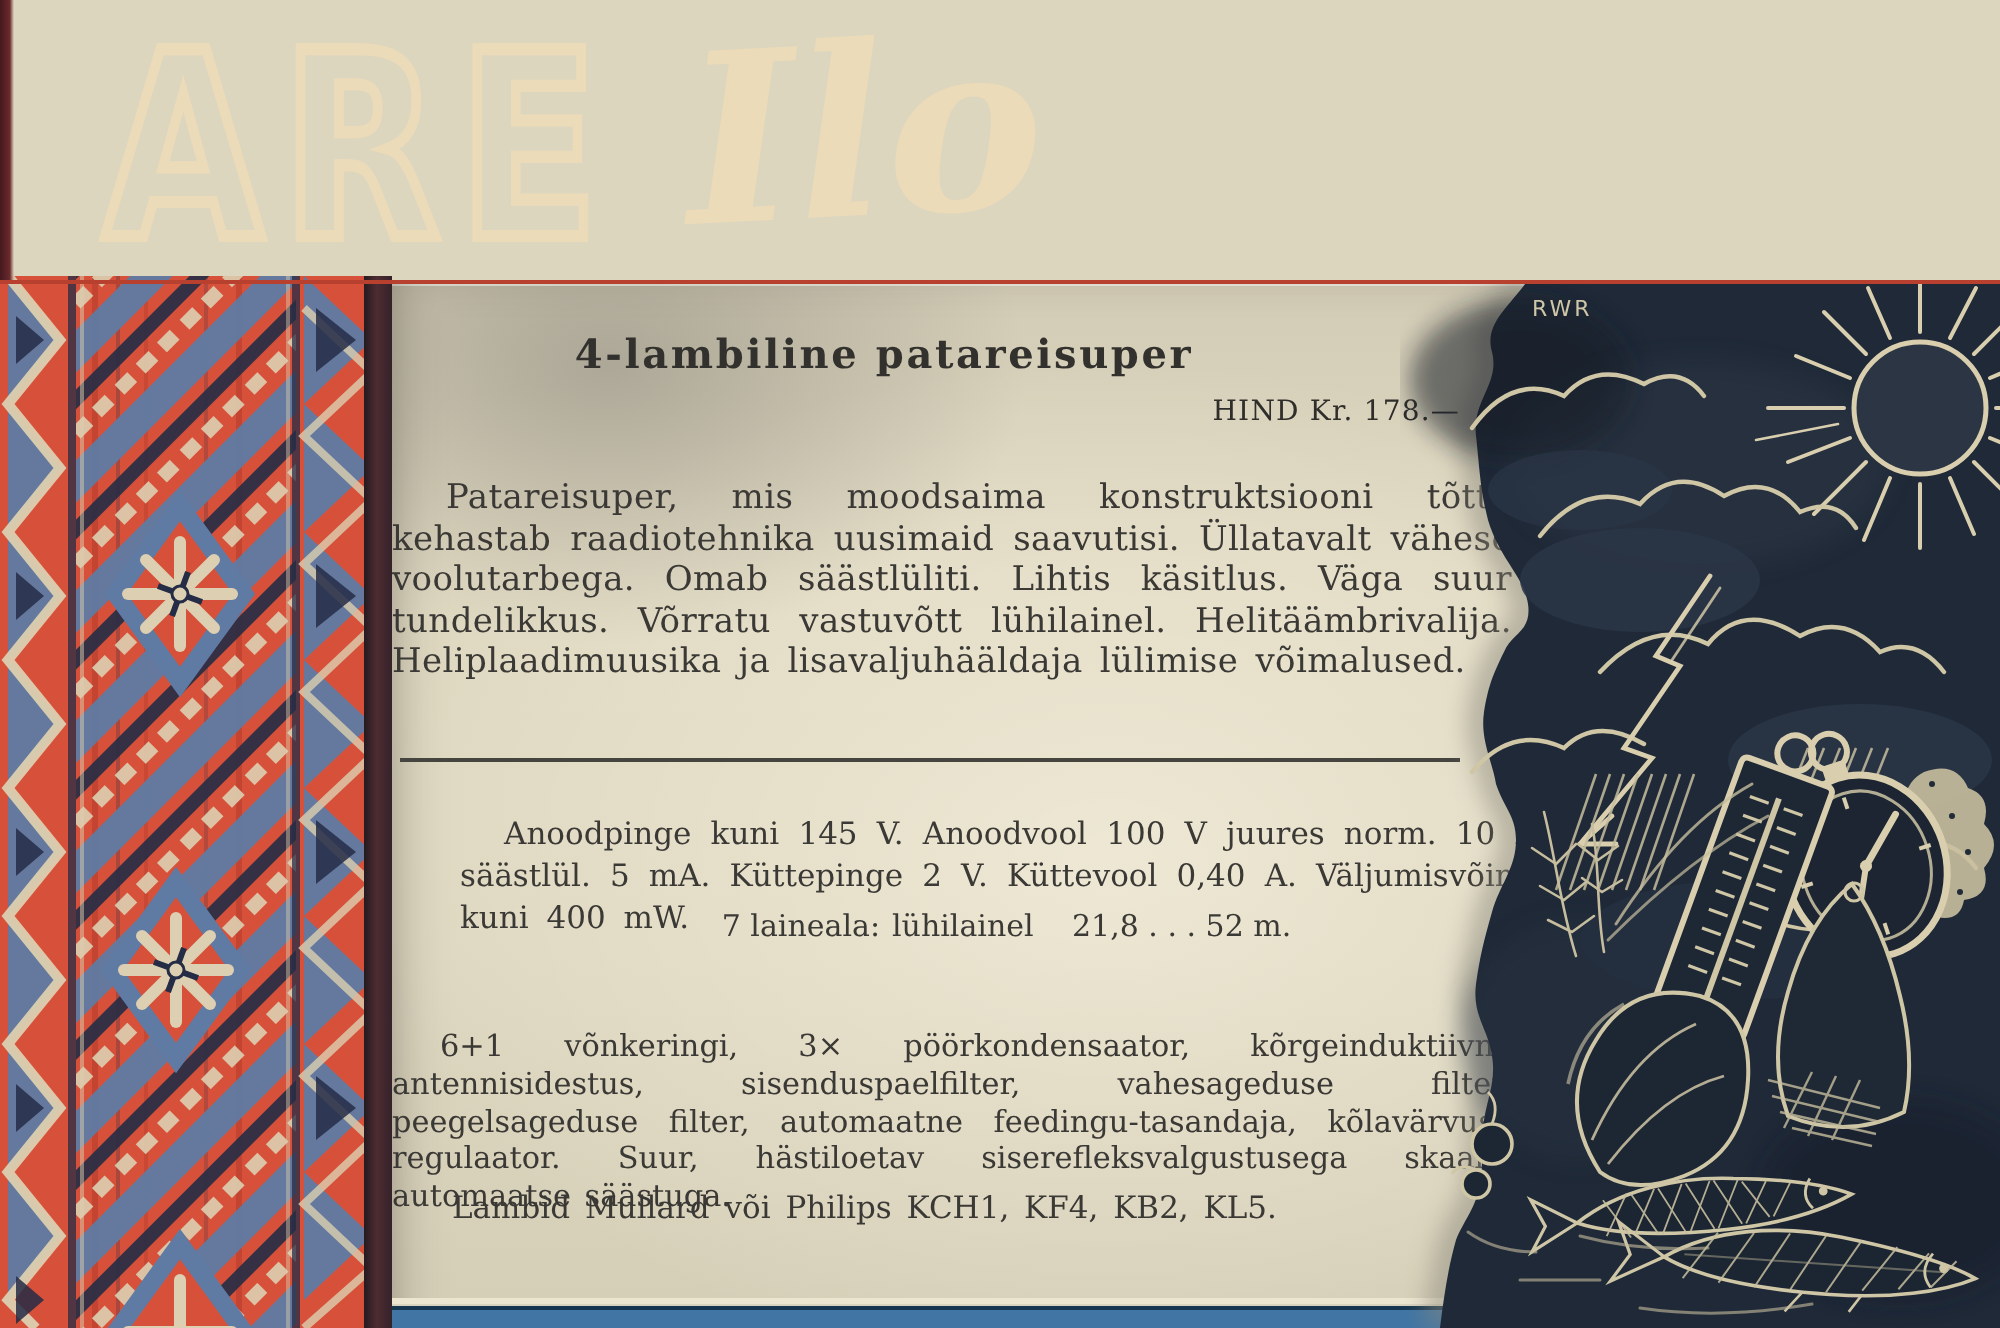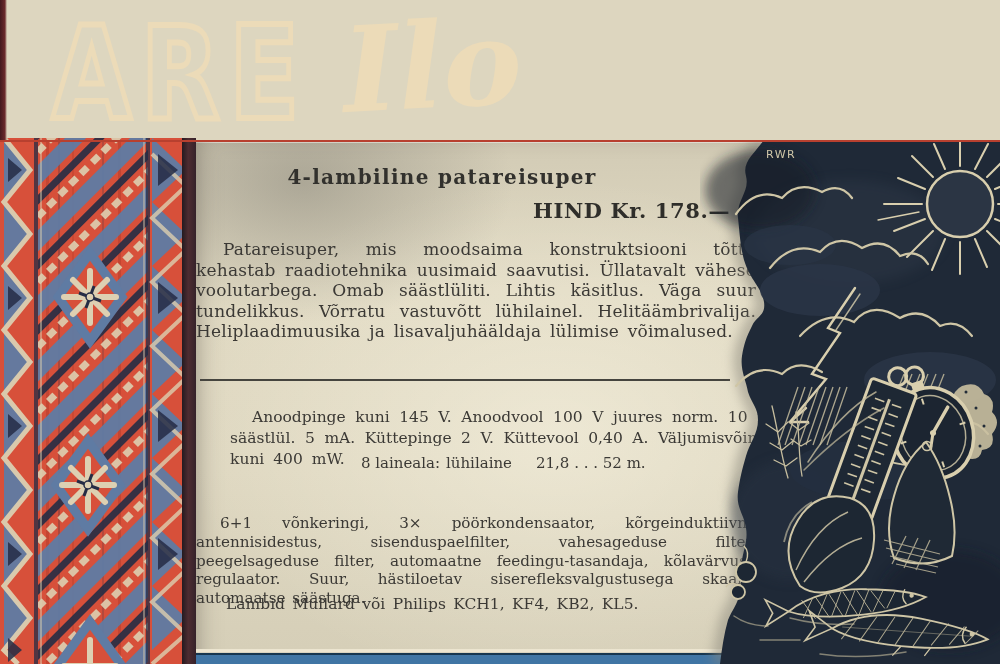--- a/index.html
+++ b/index.html
@@ -27,21 +27,21 @@
       radial-gradient(ellipse 300px 200px at 14% 8%, rgba(110,108,100,.40), transparent 70%),
       radial-gradient(ellipse 260px 340px at 97% 30%, rgba(118,115,106,.32), transparent 70%),
       radial-gradient(ellipse 500px 340px at 45% 55%, rgba(255,251,235,.45), transparent 75%),
       linear-gradient(180deg,#d2cbb5 0%,#e0d9c2 28%,#ded7c0 62%,#d5ceb7 100%);
     box-shadow:inset 16px 0 26px -12px rgba(62,55,50,.5), inset 0 3px 0 rgba(255,255,250,.55);
     color:#3b3935;}
   .paper *{position:absolute;}
 
   .ad-title{left:2px;top:25px;width:500px;text-align:center;
     font-size:20px;font-weight:bold;letter-spacing:1.3px;color:#32312d;}
-  .ad-price{right:270px;top:58px;font-size:21px;font-weight:bold;
+  .ad-price{right:270px;top:58px;font-size:14px;font-weight:normal;
     letter-spacing:.6px;color:#2f2e2a;white-space:nowrap;}
   .ad-intro{left:6px;top:99px;width:560px;text-align:justify;
     font-size:17px;line-height:20.6px;text-indent:27px;word-spacing:3px;letter-spacing:.2px;}
   .rule{left:10px;top:239px;width:530px;height:2px;background:#45443e;}
   .ad-specs{left:6px;top:267px;width:558px;text-align:justify;
     font-size:15.5px;line-height:21px;text-indent:22px;word-spacing:4px;padding-left:34px;}
   .bands{left:150px;top:315px;display:block;font-size:15px;}
   .bands-row{position:static !important;display:grid;grid-template-columns:100px 84px auto;
     column-gap:6px;line-height:16.8px;}
   .bands-row span{position:static;white-space:nowrap;}
@@ -148,22 +148,22 @@
 
   <div class="paper abs">
     <div class="ad-title">4-lambiline patareisuper</div>
     <div class="ad-price">HIND Kr. 178.—</div>
     <div class="ad-intro">Patareisuper, mis moodsaima konstruktsiooni tõttu kehastab raadiotehnika uusimaid saavutisi. Üllatavalt vähese voolutarbega. Omab säästlüliti. Lihtis käsitlus. Väga suur tundelikkus. Võrratu vastuvõtt lühilainel. Helitäämbrivalija. Heliplaadimuusika ja lisavaljuhääldaja lülimise võimalused.</div>
     <div class="rule"></div>
     <div class="ad-specs">Anoodpinge kuni 145 V. Anoodvool 100 V juures norm. 10 mA, säästlül. 5 mA. Küttepinge 2 V. Küttevool 0,40 A. Väljumisvõimsus kuni 400 mW.</div>
 
     <div class="bands">
       <div class="bands-row">
-        <span class="b-label">8 laineala:</span>
-        <span class="b-name">lühilaine</span>
+        <span class="b-label">7 laineala:</span>
+        <span class="b-name">lühilainel</span>
         <span class="b-range">21,8 . . . 52 m.</span>
       </div>
     </div>
 
     <div class="ad-features">6+1 võnkeringi, 3× pöörkondensaator, kõrgeinduktiivne antennisidestus, sisenduspaelfilter, vahesageduse filter, peegelsageduse filter, automaatne feedingu-tasandaja, kõlavärvuse regulaator. Suur, hästiloetav siserefleksvalgustusega skaala, automaatse säästuga.</div>
     <div class="ad-tubes">Lambid Mullard või Philips KCH1, KF4, KB2, KL5.</div>
   </div>
 
   <div class="blue-band abs"></div>
 

